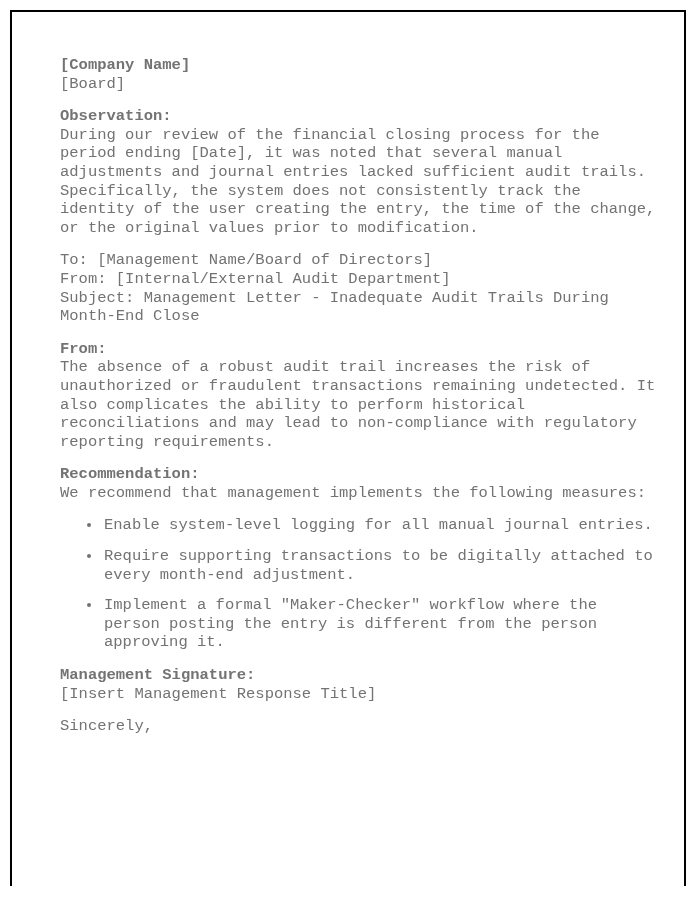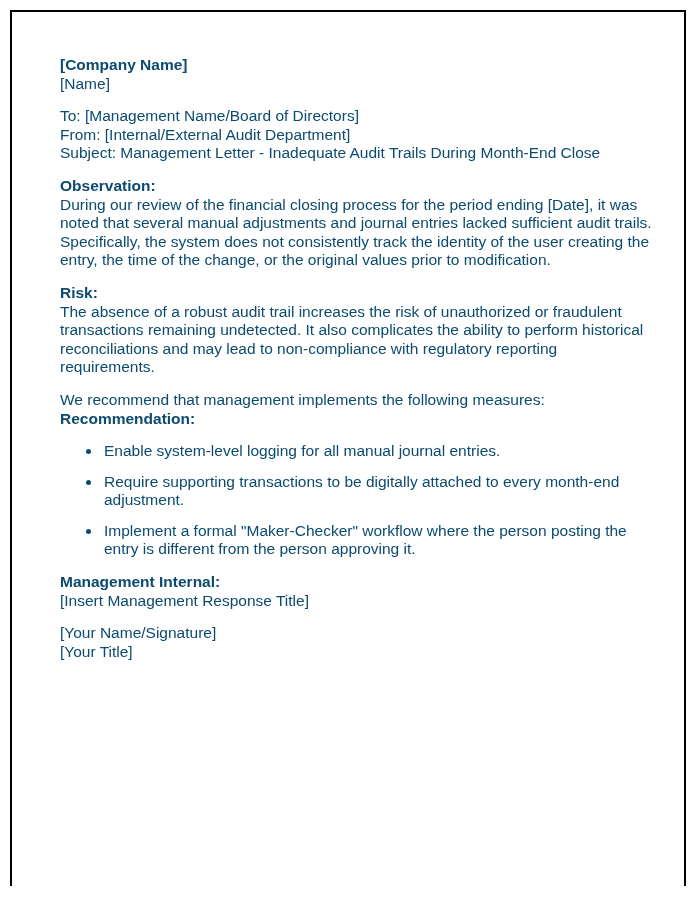--- a/index.html
+++ b/index.html
@@ -5,22 +5,22 @@
   html, body {
     margin: 0;
     padding: 0;
     background: #ffffff;
   }
   .canvas {
     position: relative;
     width: 700px;
     height: 886px;
     background: #ffffff;
-    font-family: Liberation Sans, sans-serif;
-    color: #0c4a6e;
+    font-family: Liberation Mono, monospace;
+    color: #737373;
   }
   .page-frame {
     position: absolute;
     left: 10px;
     top: 10px;
     width: 676px;
     height: 886px;
     border: 2px solid #000000;
     box-sizing: border-box;
     background: #ffffff;
@@ -54,56 +54,55 @@
 </style>
 </head>
 <body>
 
 <div class="canvas">
   <div class="page-frame">
     <div class="letter-content">
 
       <div class="block">
         <p class="line bold">[Company Name]</p>
-        <p class="line">[Name]</p>
+        <p class="line">[Board]</p>
+      </div>
+
+      <div class="block">
+        <p class="line bold">Observation:</p>
+        <p class="line">During our review of the financial closing process for the period ending [Date], it was noted that several manual adjustments and journal entries lacked sufficient audit trails. Specifically, the system does not consistently track the identity of the user creating the entry, the time of the change, or the original values prior to modification.</p>
       </div>
 
       <div class="block">
         <p class="line">To: [Management Name/Board of Directors]</p>
         <p class="line">From: [Internal/External Audit Department]</p>
         <p class="line">Subject: Management Letter - Inadequate Audit Trails During Month-End Close</p>
       </div>
 
       <div class="block">
-        <p class="line bold">Observation:</p>
-        <p class="line">During our review of the financial closing process for the period ending [Date], it was noted that several manual adjustments and journal entries lacked sufficient audit trails. Specifically, the system does not consistently track the identity of the user creating the entry, the time of the change, or the original values prior to modification.</p>
-      </div>
-
-      <div class="block">
-        <p class="line bold">Risk:</p>
+        <p class="line bold">From:</p>
         <p class="line">The absence of a robust audit trail increases the risk of unauthorized or fraudulent transactions remaining undetected. It also complicates the ability to perform historical reconciliations and may lead to non-compliance with regulatory reporting requirements.</p>
       </div>
 
       <div class="block">
+        <p class="line bold">Recommendation:</p>
         <p class="line">We recommend that management implements the following measures:</p>
-        <p class="line bold">Recommendation:</p>
       </div>
 
       <ul class="bullet-list">
         <li>Enable system-level logging for all manual journal entries.</li>
         <li>Require supporting transactions to be digitally attached to every month-end adjustment.</li>
         <li>Implement a formal "Maker-Checker" workflow where the person posting the entry is different from the person approving it.</li>
       </ul>
 
       <div class="block">
-        <p class="line bold">Management Internal:</p>
+        <p class="line bold">Management Signature:</p>
         <p class="line">[Insert Management Response Title]</p>
       </div>
 
+      <div class="block">
+        <p class="line">Sincerely,</p>
+      </div>
 
-      <div class="block">
-        <p class="line">[Your Name/Signature]</p>
-        <p class="line">[Your Title]</p>
-      </div>
 
     </div>
   </div>
 </div>
 
 </body></html>

